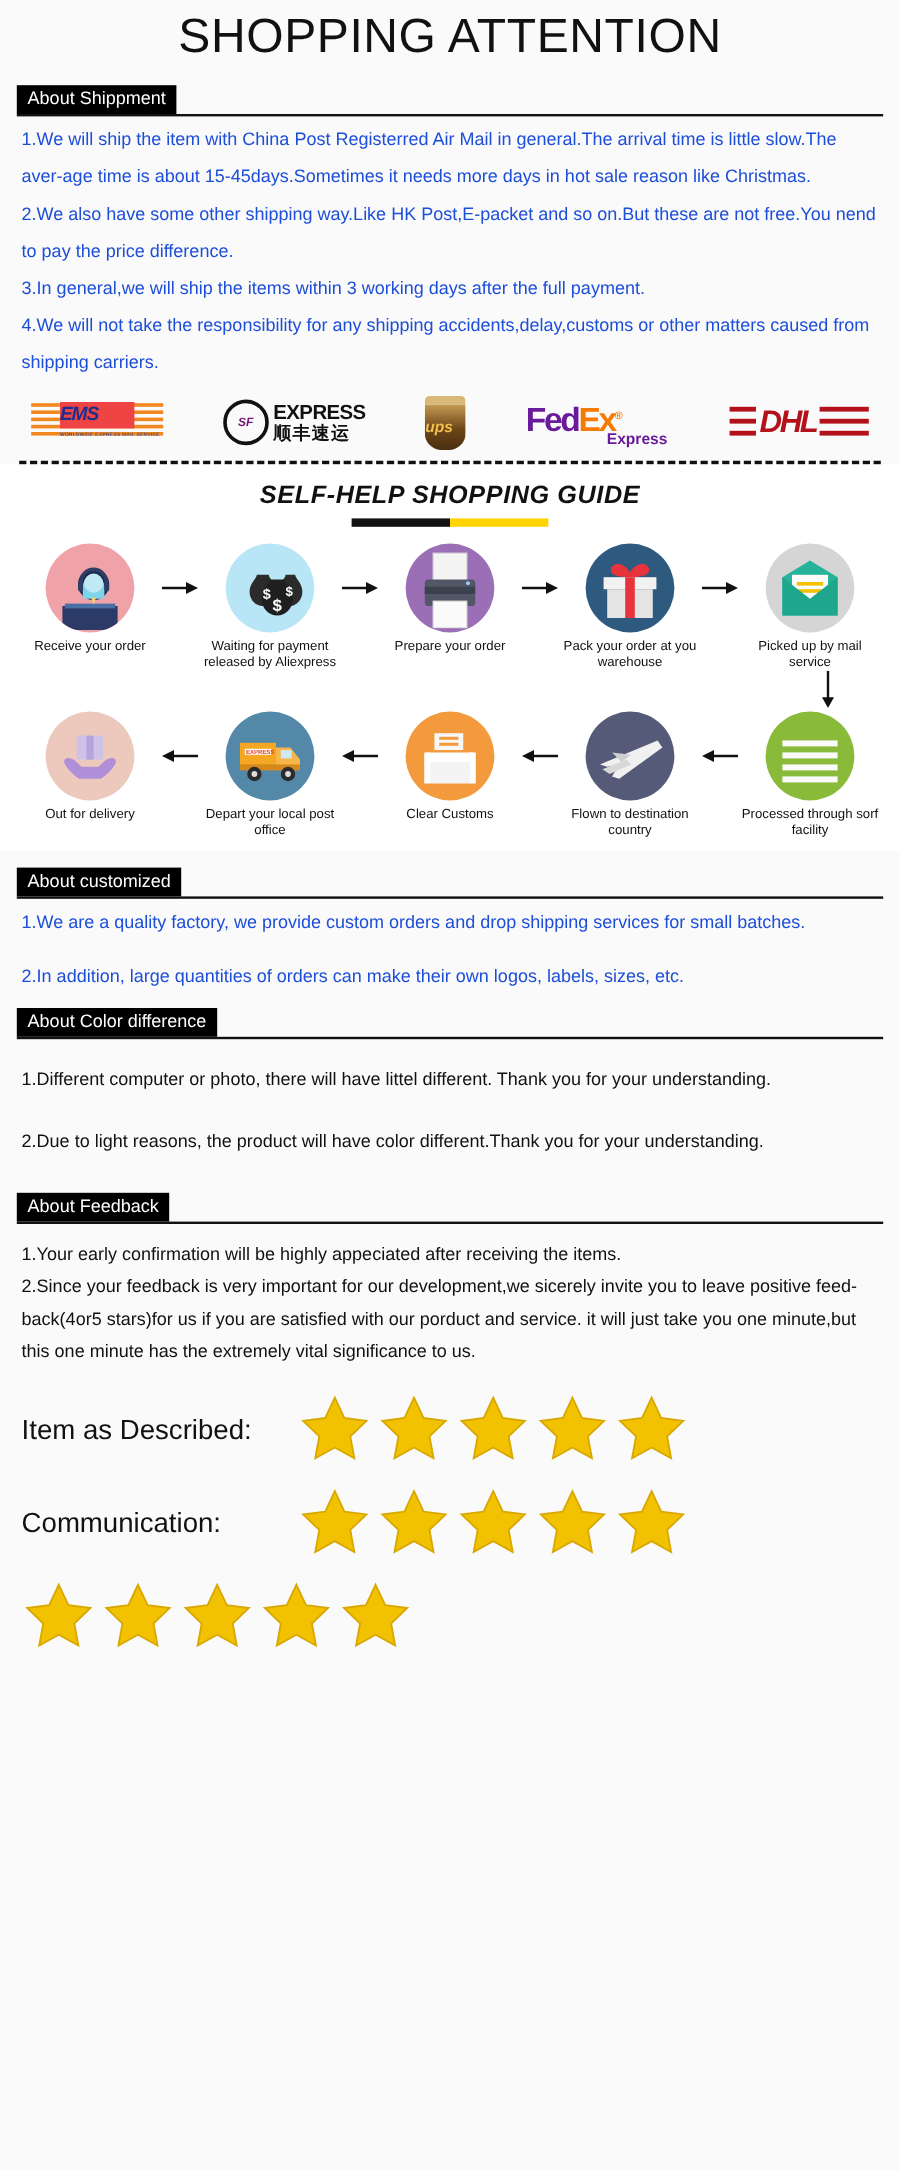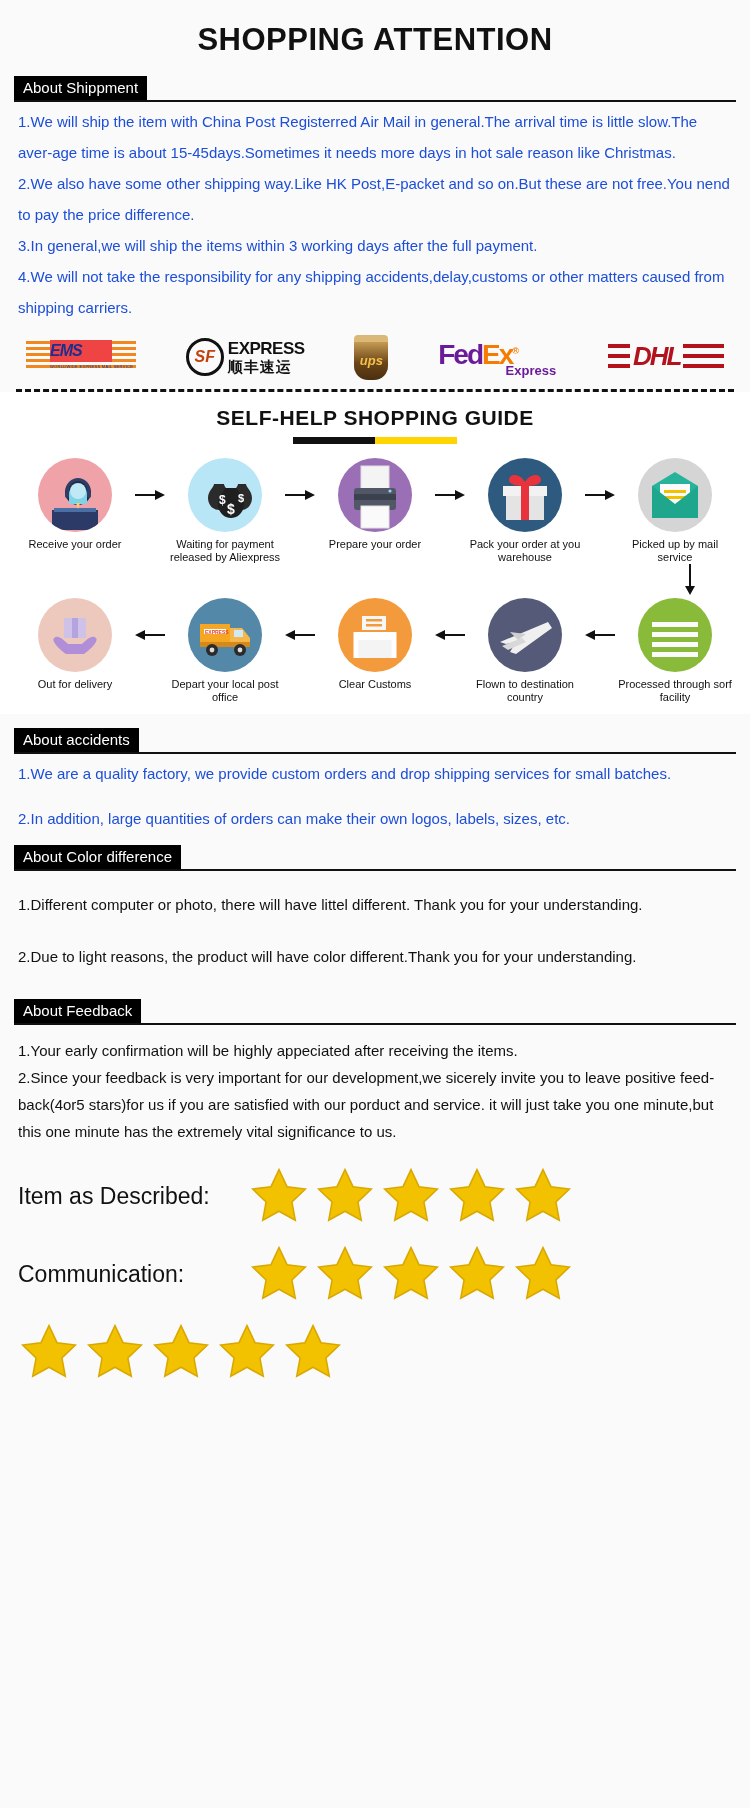--- a/index.html
+++ b/index.html
@@ -5,22 +5,22 @@
   html,body{margin:0;padding:0;}
   body{
     width:750px;height:1808px;background:#fafafa;
     font-family:"Liberation Sans","DejaVu Sans",sans-serif;
     color:#111;overflow:hidden;position:relative;
   }
   .page{width:750px;height:1808px;position:relative;}
 
   
   .main-title{
-    text-align:center;font-size:31px;font-weight:bold;letter-spacing:.5px;
-    padding-top:22px;padding-bottom:4px;
+    text-align:center;font-size:40px;font-weight:normal;letter-spacing:.5px;
+    padding-top:8px;padding-bottom:4px;
   }
 
   
   .sec-head{position:relative;margin:14px 14px 4px 14px;height:26px;}
   .sec-head .tag{
     display:inline-block;background:#000;color:#fff;font-size:15px;
     padding:3px 9px 4px 9px;position:relative;z-index:2;
   }
   .sec-head .rule{
     position:absolute;left:0;right:0;bottom:0;height:2px;background:#111;z-index:1;
@@ -47,31 +47,31 @@
     color:#1b2f8f;font-size:16px;font-weight:bold;font-style:italic;
     letter-spacing:-1px;line-height:22px;background:#ef4444;
   }
   .ems .sub{position:absolute;left:24px;top:26px;font-size:4px;color:#1b2f8f;letter-spacing:.3px;}
 
   
   .sf{display:flex;align-items:center;gap:4px;}
   .sf .circle{
     width:32px;height:32px;border-radius:50%;border:3px solid #111;
     display:flex;align-items:center;justify-content:center;
-    font-size:16px;font-weight:bold;font-style:italic;color:#c2410c;
+    font-size:10px;font-weight:bold;font-style:italic;color:#701a75;
   }
   .sf .txt{display:flex;flex-direction:column;line-height:1;}
   .sf .en{font-size:17px;font-weight:bold;letter-spacing:-.5px;}
   .sf .cn{font-size:15px;font-weight:bold;letter-spacing:1px;margin-top:2px;}
 
   
   .ups{
     width:34px;height:38px;background:linear-gradient(180deg,#c59b52 0%,#6b4518 55%,#4a2f10 100%);
     border-radius:4px 4px 14px 14px;border-top:7px solid #d9b878;
-    display:flex;align-items:center;justify-content:center;
+    display:flex;align-items:center;
   }
   .ups span{color:#f3c14a;font-size:13px;font-weight:bold;font-style:italic;}
 
   
   .fedex{position:relative;width:120px;height:40px;}
   .fedex .word{font-size:28px;font-weight:bold;letter-spacing:-2px;line-height:28px;}
   .fedex .fed{color:#6a1b9a;}
   .fedex .ex{color:#f57c00;}
   .fedex .reg{font-size:9px;color:#f57c00;vertical-align:super;}
   .fedex .exp{
@@ -86,21 +86,21 @@
     font-style:italic;letter-spacing:-2px;line-height:30px;background:#fafafa;padding:0 3px;
   }
 
   .dashed{
     border-top:3px dashed #111;margin:10px 16px 0 16px;
   }
 
   
   .guide{background:#fff;padding:10px 0 10px 0;}
   .guide-title{
-    text-align:center;font-size:21px;font-weight:bold;letter-spacing:.5px;margin-top:4px;
+    text-align:center;font-size:21px;font-weight:bold;letter-spacing:.5px;margin-top:4px;font-style:italic;
   }
   .guide-bar{display:flex;justify-content:center;margin:7px 0 14px 0;}
   .guide-bar i{display:block;width:82px;height:7px;}
   .guide-bar i.black{background:#111;}
   .guide-bar i.yellow{background:#ffd400;}
 
   .flow-row{display:flex;align-items:flex-start;justify-content:center;padding:0 8px;}
   .step{width:116px;display:flex;flex-direction:column;align-items:center;}
   .bubble{width:74px;height:74px;border-radius:50%;position:relative;overflow:hidden;
           display:flex;align-items:center;justify-content:center;}
@@ -385,21 +385,21 @@
             <rect x="14" y="44" width="46" height="5" fill="#fbfbfb"></rect>
             <rect x="14" y="54" width="46" height="5" fill="#fbfbfb"></rect>
           </svg>
         </div>
         <div class="step-label">Processed through sorf facility</div>
       </div>
     </div>
   </div>
 
   <div class="sec-head">
-    <span class="tag">About accidents</span>
+    <span class="tag">About customized</span>
     <span class="rule"></span>
   </div>
   <div class="para">1.We are a quality factory, we provide custom orders and drop shipping services for small batches.</div>
   <div class="para" style="margin-top:14px">2.In addition, large quantities of orders can make their own logos, labels, sizes, etc.</div>
 
   <div class="sec-head" style="margin-top:11px">
     <span class="tag">About Color difference</span>
     <span class="rule"></span>
   </div>
   <div class="cd-para" style="margin-top:14px">1.Different computer or photo, there will have littel different. Thank you for your understanding.</div>

